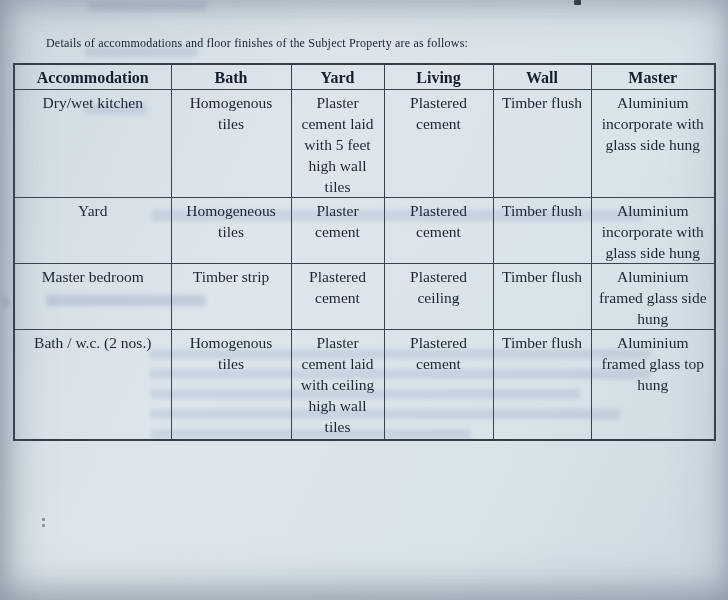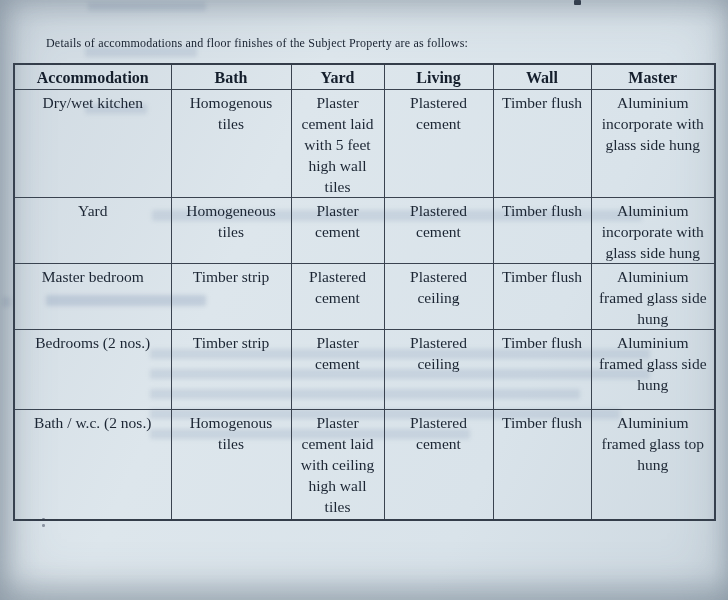--- a/index.html
+++ b/index.html
@@ -121,28 +121,20 @@
         <td>Aluminium incorporate with glass side hung</td>
       </tr>
       <tr class="r3">
         <td>Master bedroom</td>
         <td>Timber strip</td>
         <td>Plastered cement</td>
         <td>Plastered ceiling</td>
         <td>Timber flush</td>
         <td>Aluminium framed glass side hung</td>
       </tr>
-      <tr class="r4">
-        <td>Bedrooms (2 nos.)</td>
-        <td>Timber strip</td>
-        <td>Plaster cement</td>
-        <td>Plastered ceiling</td>
-        <td>Timber flush</td>
-        <td>Aluminium framed glass side hung</td>
-      </tr>
       <tr class="r5">
         <td>Bath / w.c. (2 nos.)</td>
         <td>Homogenous tiles</td>
         <td>Plaster cement laid with ceiling high wall tiles</td>
         <td>Plastered cement</td>
         <td>Timber flush</td>
         <td>Aluminium framed glass top hung</td>
       </tr>
     </tbody>
   </table>

